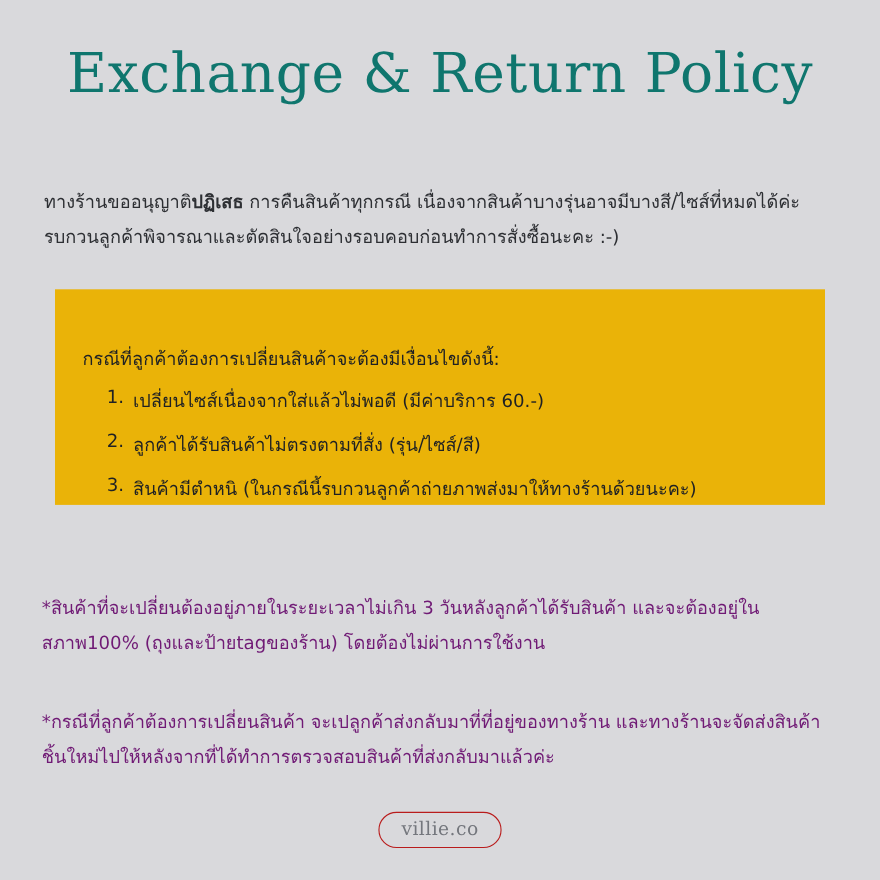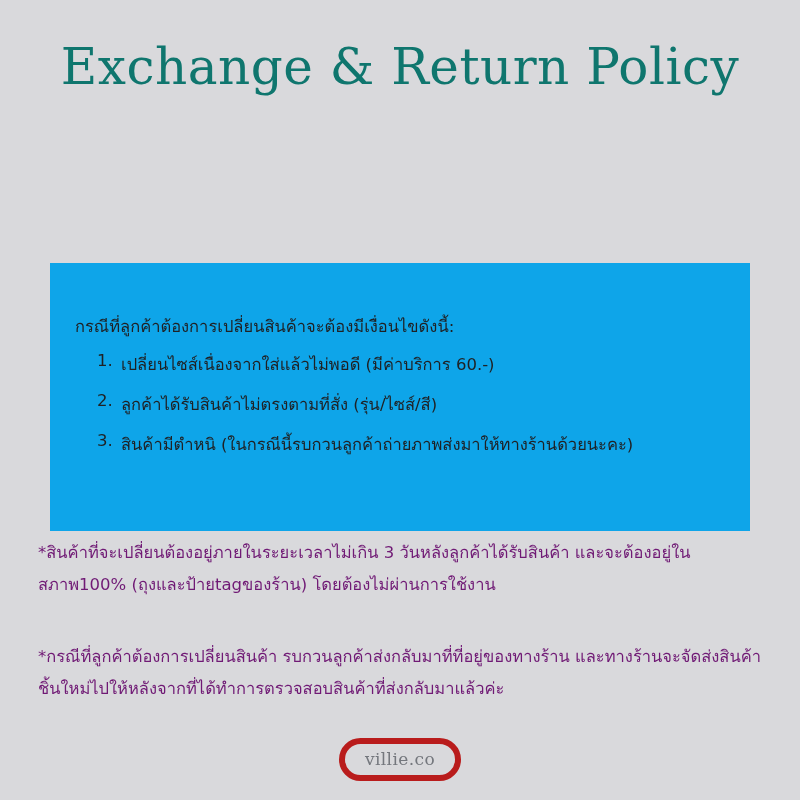--- a/index.html
+++ b/index.html
@@ -42,22 +42,22 @@
     line-height: 1.95;
   }
   .intro .bold {
     font-weight: bold;
   }
   .card {
     position: absolute;
     left: 50px;
     top: 263px;
     width: 700px;
-    height: 268px;
-    background: #0ea5e9;
+    height: 196px;
+    background: #eab308;
   }
   .card-heading {
     position: absolute;
     left: 25px;
     top: 50px;
     font-size: 16.5px;
     color: #1f2124;
     font-weight: 500;
   }
   .conditions {
@@ -93,55 +93,56 @@
   .note-2 { top: 641px; }
   .footer-logo {
     position: absolute;
     left: 0;
     right: 0;
     top: 738px;
     text-align: center;
   }
   .logo-pill {
     display: inline-block;
-    border: 6px solid #b91c1c;
+    border: 1px solid #b91c1c;
     border-radius: 22px;
     padding: 5px 20px 6px;
     font-family: "DejaVu Serif", "Liberation Serif", serif;
     font-size: 17px;
     color: #74777d;
     letter-spacing: 0.4px;
   }
 </style>
 </head>
 <body>
 
 <div class="page">
 
   <div class="title">Exchange &amp; Return Policy</div>
 
+  <div class="intro"><span>ทางร้านขออนุญาติ</span><span class="bold">ปฏิเสธ</span><span> การคืนสินค้าทุกกรณี เนื่องจากสินค้าบางรุ่นอาจมีบางสี/ไซส์ที่หมดได้ค่ะ รบกวนลูกค้าพิจารณาและตัดสินใจอย่างรอบคอบก่อนทำการสั่งซื้อนะคะ :-)</span></div>
 
   <div class="card">
     <div class="card-heading">กรณีที่ลูกค้าต้องการเปลี่ยนสินค้าจะต้องมีเงื่อนไขดังนี้:</div>
     <div class="conditions">
       <div class="cond-row">
         <span class="cond-num">1.</span>
         <span class="cond-text">เปลี่ยนไซส์เนื่องจากใส่แล้วไม่พอดี (มีค่าบริการ 60.-)</span>
       </div>
       <div class="cond-row">
         <span class="cond-num">2.</span>
         <span class="cond-text">ลูกค้าได้รับสินค้าไม่ตรงตามที่สั่ง (รุ่น/ไซส์/สี)</span>
       </div>
       <div class="cond-row">
         <span class="cond-num">3.</span>
         <span class="cond-text">สินค้ามีตำหนิ (ในกรณีนี้รบกวนลูกค้าถ่ายภาพส่งมาให้ทางร้านด้วยนะคะ)</span>
       </div>
     </div>
   </div>
 
   <div class="note note-1">*สินค้าที่จะเปลี่ยนต้องอยู่ภายในระยะเวลาไม่เกิน 3 วันหลังลูกค้าได้รับสินค้า และจะต้องอยู่ในสภาพ100% (ถุงและป้ายtagของร้าน) โดยต้องไม่ผ่านการใช้งาน</div>
-  <div class="note note-2">*กรณีที่ลูกค้าต้องการเปลี่ยนสินค้า รบกวนลูกค้าส่งกลับมาที่ที่อยู่ของทางร้าน และทางร้านจะจัดส่งสินค้าชิ้นใหม่ไปให้หลังจากที่ได้ทำการตรวจสอบสินค้าที่ส่งกลับมาแล้วค่ะ</div>
+  <div class="note note-2">*กรณีที่ลูกค้าต้องการเปลี่ยนสินค้า จะเปลูกค้าส่งกลับมาที่ที่อยู่ของทางร้าน และทางร้านจะจัดส่งสินค้าชิ้นใหม่ไปให้หลังจากที่ได้ทำการตรวจสอบสินค้าที่ส่งกลับมาแล้วค่ะ</div>
 
   <div class="footer-logo">
     <span class="logo-pill">villie.co</span>
   </div>
 
 </div>
 
 </body></html>

